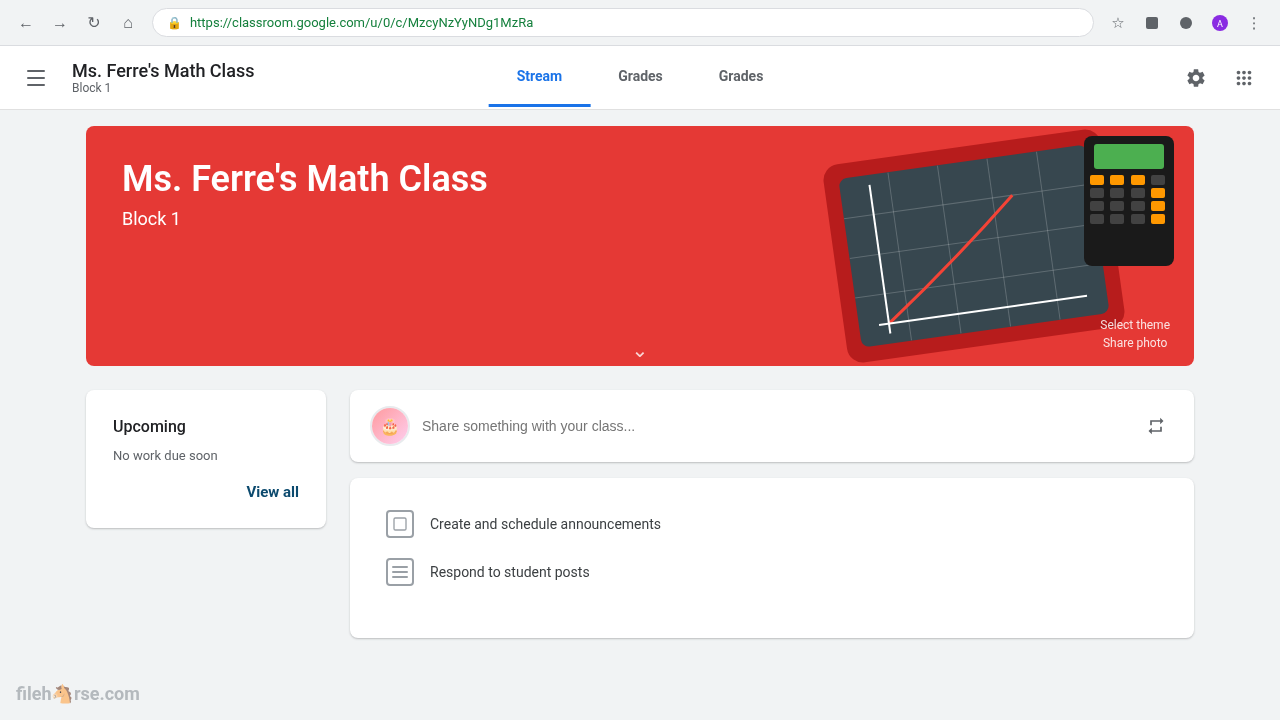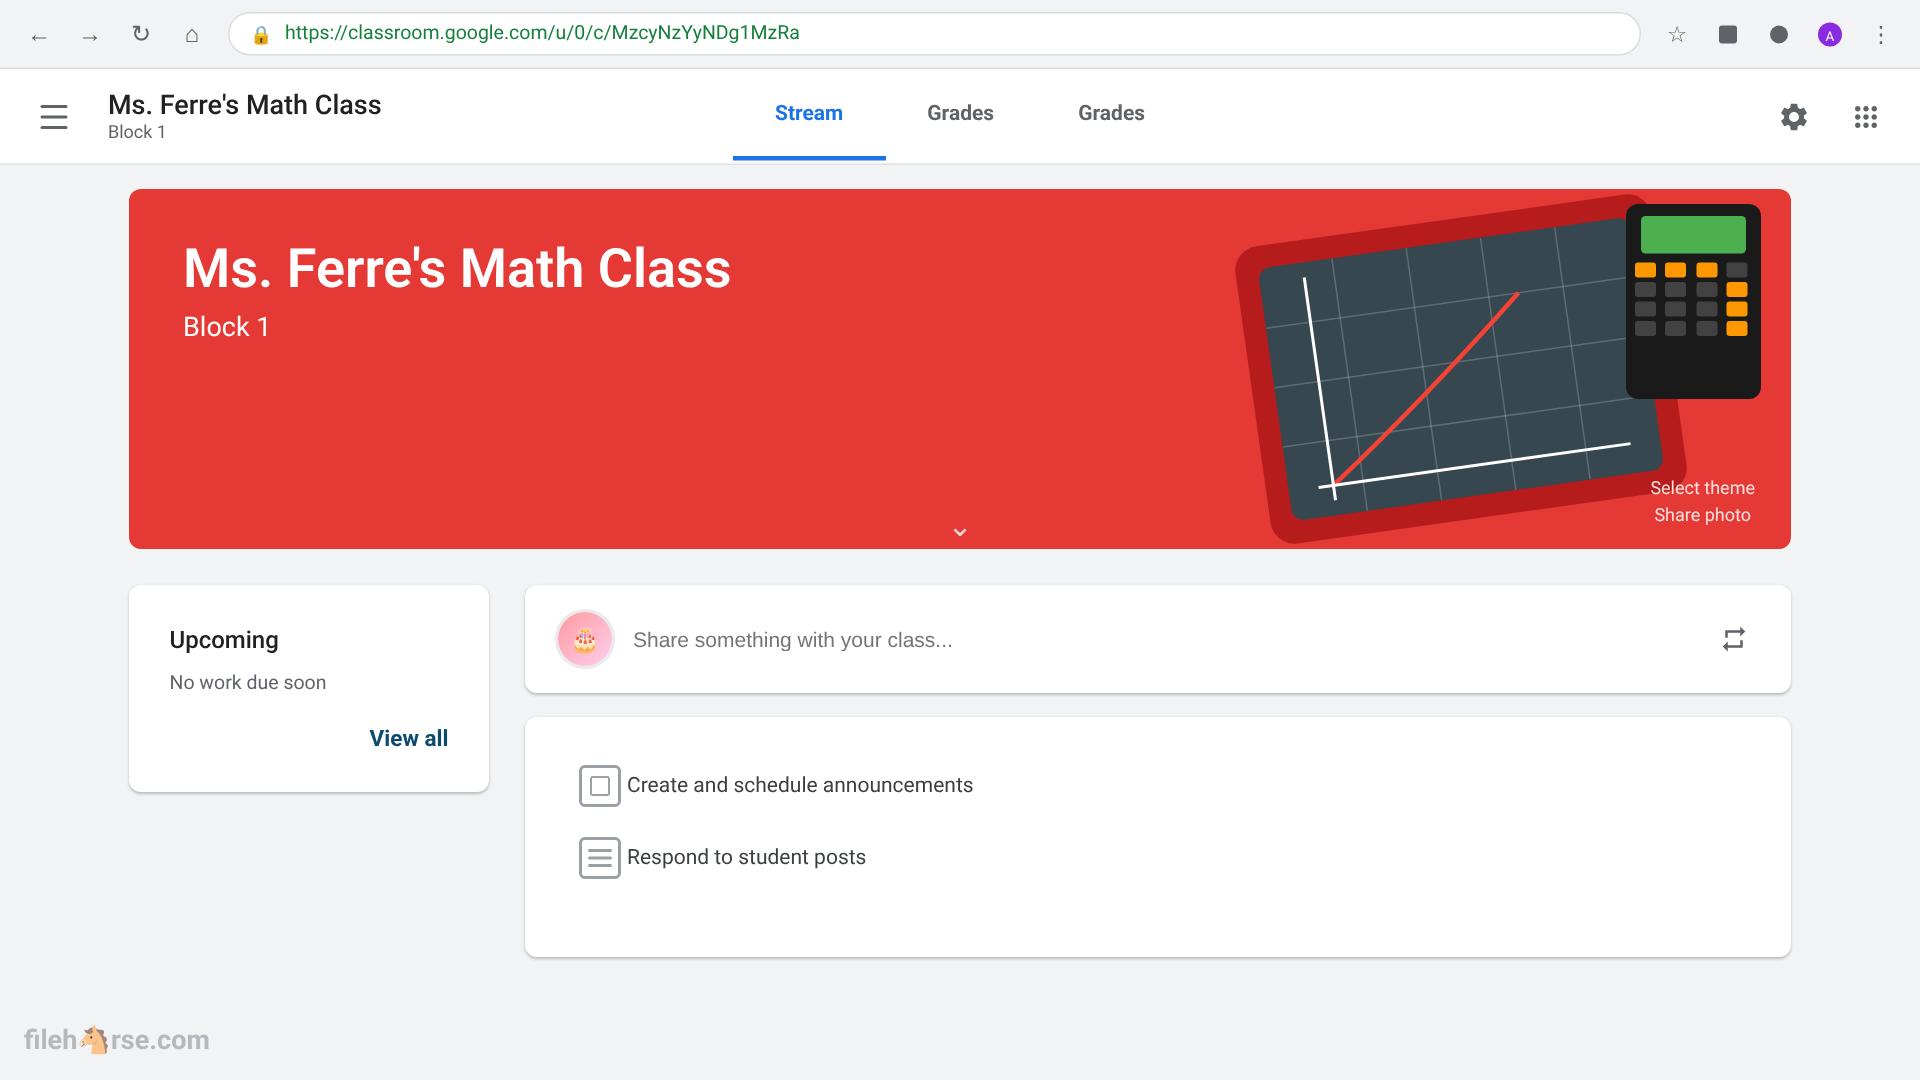--- a/index.html
+++ b/index.html
@@ -274,21 +274,21 @@
     }
     .communicate-title {
       font-size: 22px;
       color: #6d1f7a;
       margin-bottom: 24px;
       font-weight: 400;
     }
     .communicate-item {
       display: flex;
       align-items: center;
-      gap: 4px;
+      gap: 16px;
       margin-bottom: 20px;
       font-size: 14px;
       color: #3c4043;
     }
     .comm-icon {
       width: 28px; height: 28px;
       border: 2px solid #9aa0a6;
       border-radius: 4px;
       display: flex; align-items: center; justify-content: center;
       flex-shrink: 0;

